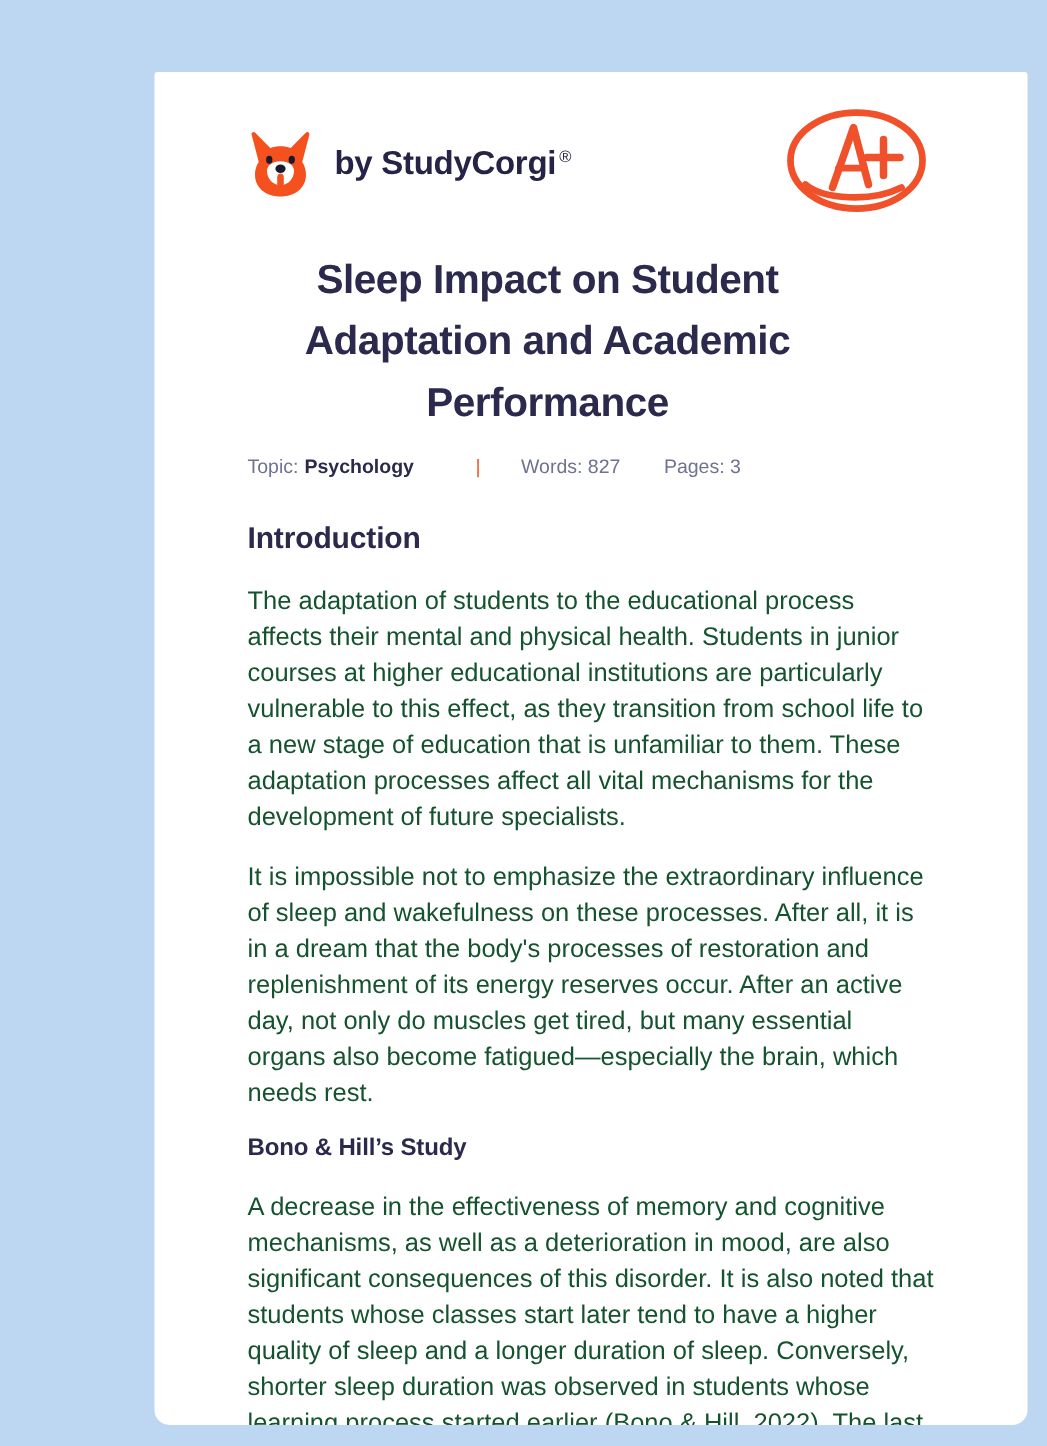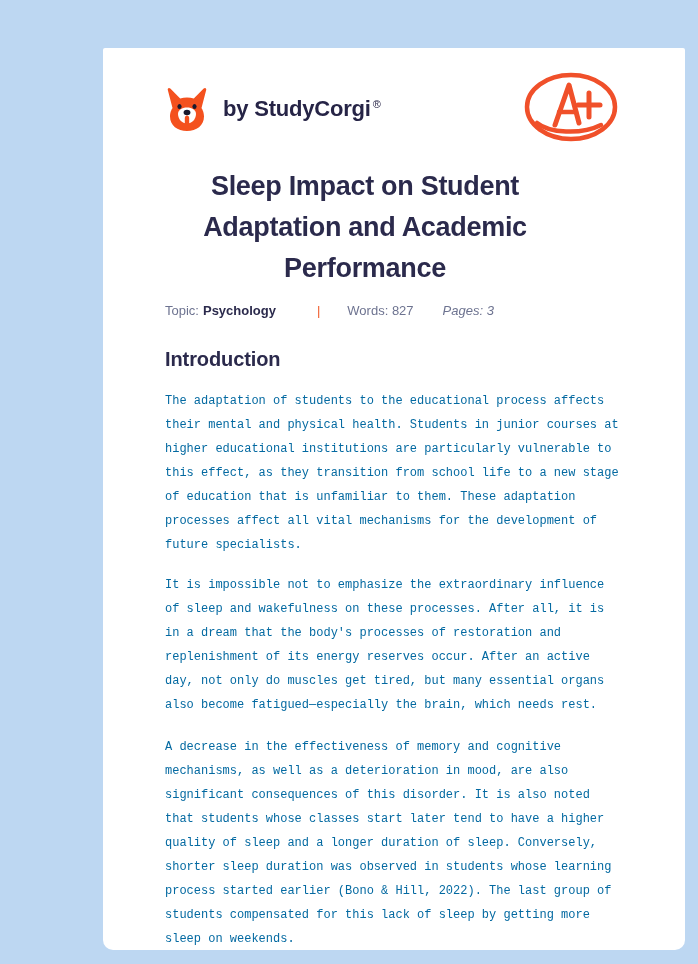--- a/index.html
+++ b/index.html
@@ -105,45 +105,44 @@
     color: #2b2a4c;
     font-weight: bold;
     text-decoration: none;
     margin-left: 4px;
   }
   .meta-sep {
     color: #f05a28;
     margin: 0 12px;
   }
   .meta-chunk { margin-right: 14px; }
-  .meta-chunk:last-child { margin-right: 0; font-style: italic; }
+  .meta-chunk:last-child { margin-right: 0; }
 
   
   h2.sec-h2 {
     font-size: 20px;
     font-weight: bold;
     color: #2b2a4c;
     margin: 30px 0 0 0;
     letter-spacing: -0.1px;
   }
   h3.sec-h3 {
     font-size: 16px;
     font-weight: bold;
     color: #2b2a4c;
     margin: 16px 0 0 0;
     letter-spacing: -0.1px;
   }
 
   
   p.body-par {
-    font-size: 12px;
+    font-size: 17px;
     line-height: 24px;
-    color: #0369a1;
+    color: #14532d;
     margin: 16px 0 0 0;
-    font-family: Liberation Mono, monospace;
   }
   p.body-par.first-after-head { margin-top: 18px; }
 </style>
 </head>
 <body>
 
 <div class="page-sheet">
   <div class="page-inner">
 
     <div class="doc-header">
@@ -187,16 +186,17 @@
         <span class="meta-label">Pages:</span>
         <span class="meta-label">3</span>
       </span>
     </div>
 
     <h2 class="sec-h2">Introduction</h2>
     <p class="body-par first-after-head">The adaptation of students to the educational process affects their mental and physical health. Students in junior courses at higher educational institutions are particularly vulnerable to this effect, as they transition from school life to a new stage of education that is unfamiliar to them. These adaptation processes affect all vital mechanisms for the development of future specialists.</p>
     <p class="body-par">It is impossible not to emphasize the extraordinary influence of sleep and wakefulness on these processes. After all, it is in a dream that the body's processes of restoration and replenishment of its energy reserves occur. After an active day, not only do muscles get tired, but many essential organs also become fatigued—especially the brain, which needs rest.</p>
 
 
+    <h3 class="sec-h3">Bono &amp; Hill’s Study</h3>
     <p class="body-par first-after-head">A decrease in the effectiveness of memory and cognitive mechanisms, as well as a deterioration in mood, are also significant consequences of this disorder. It is also noted that students whose classes start later tend to have a higher quality of sleep and a longer duration of sleep. Conversely, shorter sleep duration was observed in students whose learning process started earlier (Bono &amp; Hill, 2022). The last group of students compensated for this lack of sleep by getting more sleep on weekends.</p>
 
   </div>
 </div>
 
 </body></html>

